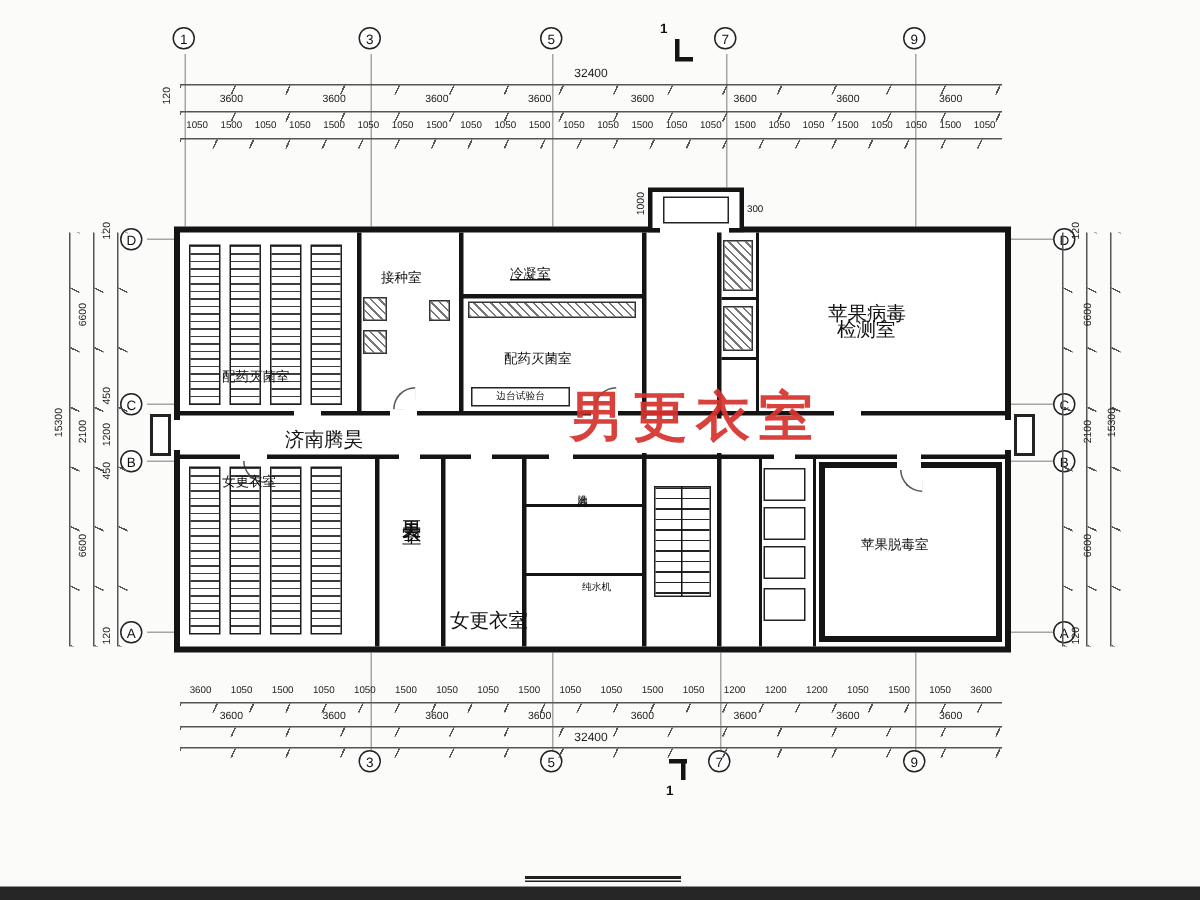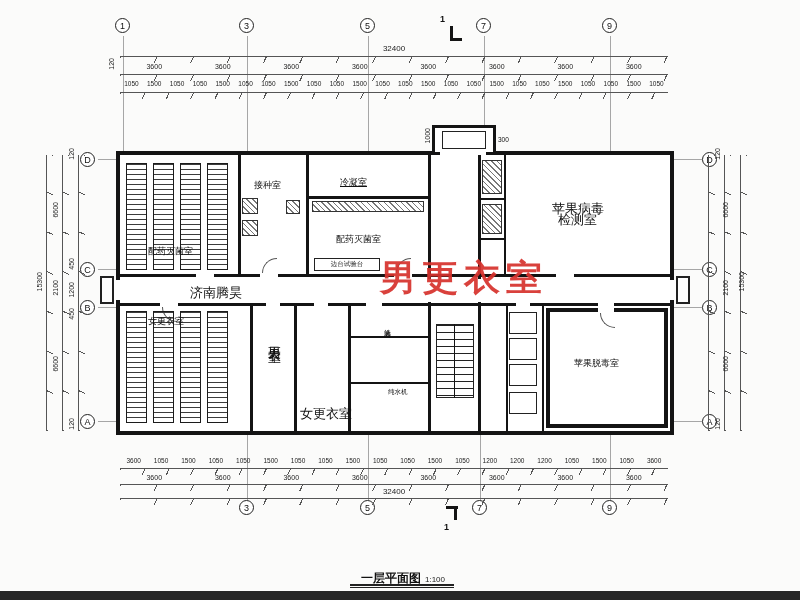--- a/index.html
+++ b/index.html
@@ -342,20 +342,17 @@
   <div class="roomlabel small" style="left:552px;top:202px;">苹果病毒</div>
   <div class="roomlabel small" style="left:558px;top:213px;">检测室</div>
   <div class="roomlabel" style="left:574px;top:358px;">苹果脱毒室</div>
   <div class="roomlabel small vert" style="left:266px;top:336px;">男更衣室</div>
   <div class="roomlabel small" style="left:300px;top:366px;margin-top:41px;">女更衣室</div>
   <div class="roomlabel tiny vert" style="left:384px;top:324px;">洗漱间</div>
   <div class="roomlabel tiny" style="left:388px;top:388px;">纯水机</div>
 
   <div class="watermark">男更衣室</div>
 
-  <div class="title-wrap">
-    <span class="title-main">一层平面图</span><span class="title-scale">1:100</span>
-  </div>
   <div class="title-underline"></div>
 
   <div class="bottom-strip"></div>
 
 </div>
 
 </body></html>

